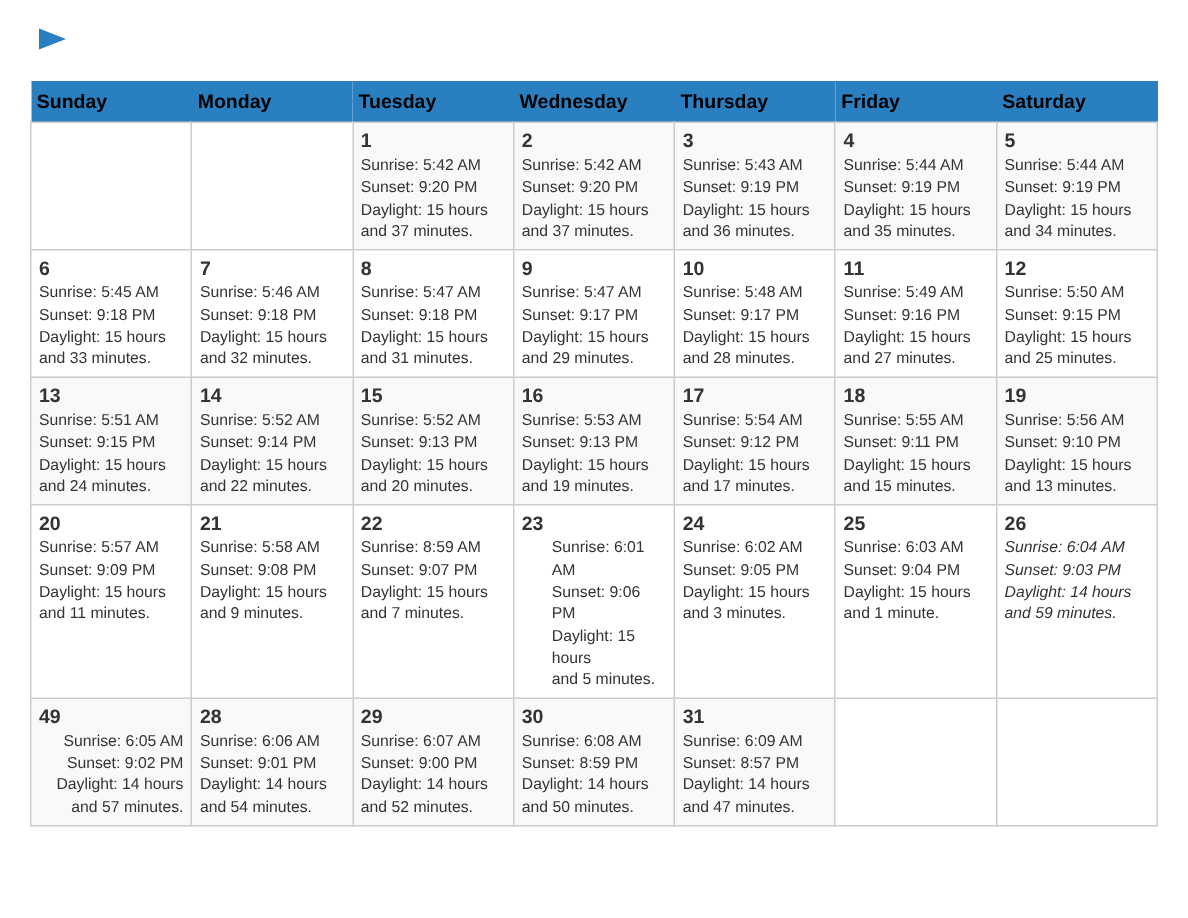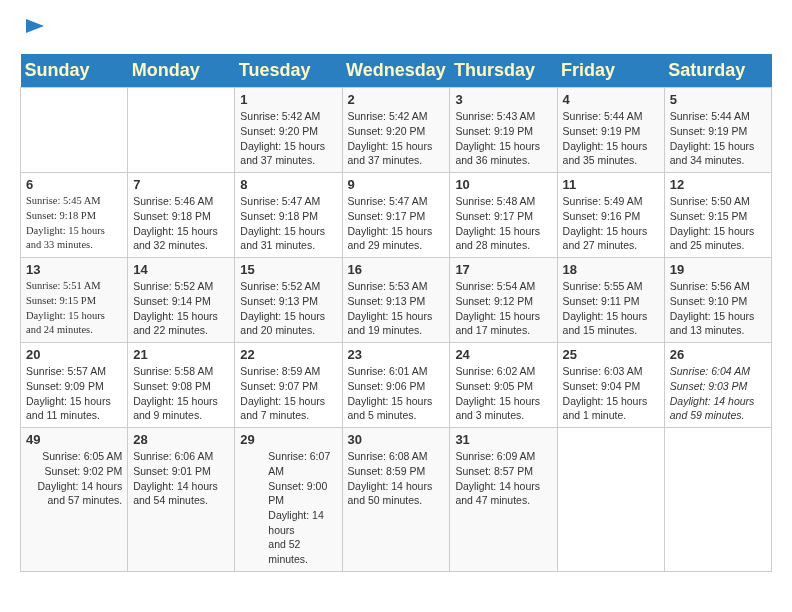--- a/index.html
+++ b/index.html
@@ -42,24 +42,24 @@
       font-size: 18px;
       color: #555;
     }
     table {
       width: 100%;
       border-collapse: collapse;
       font-size: 11px;
     }
     thead tr th {
       background-color: #2a7fc1;
-      color: #fef9c3;
+      color: #000000;
       padding: 6px 4px;
       text-align: left;
-      font-size: 18px;
+      font-size: 13px;
       font-weight: bold;
     }
     tbody tr td {
       border: 1px solid #ccc;
       padding: 4px 5px;
       vertical-align: top;
       height: 85px;
       width: 107px;
       color: #333;
     }
@@ -154,21 +154,21 @@
           <span class="day-num">5</span>
           <div class="day-info" style="white-space: pre-line;">Sunrise: 5:44 AM
 Sunset: 9:19 PM
 Daylight: 15 hours
 and 34 minutes.</div>
         </td>
       </tr>
       <tr>
         <td>
           <span class="day-num">6</span>
-          <div class="day-info" style="white-space: pre-line; font-family: Liberation Serif, serif;">Sunrise: 5:45 AM
+          <div class="day-info" style="white-space: pre-line;">Sunrise: 5:45 AM
 Sunset: 9:18 PM
 Daylight: 15 hours
 and 33 minutes.</div>
         </td>
         <td>
           <span class="day-num">7</span>
           <div class="day-info" style="white-space: pre-line;">Sunrise: 5:46 AM
 Sunset: 9:18 PM
 Daylight: 15 hours
 and 32 minutes.</div>
@@ -205,21 +205,21 @@
           <span class="day-num">12</span>
           <div class="day-info" style="white-space: pre-line;">Sunrise: 5:50 AM
 Sunset: 9:15 PM
 Daylight: 15 hours
 and 25 minutes.</div>
         </td>
       </tr>
       <tr>
         <td>
           <span class="day-num">13</span>
-          <div class="day-info" style="white-space: pre-line; font-family: Liberation Serif, serif;">Sunrise: 5:51 AM
+          <div class="day-info" style="white-space: pre-line;">Sunrise: 5:51 AM
 Sunset: 9:15 PM
 Daylight: 15 hours
 and 24 minutes.</div>
         </td>
         <td>
           <span class="day-num">14</span>
           <div class="day-info" style="white-space: pre-line;">Sunrise: 5:52 AM
 Sunset: 9:14 PM
 Daylight: 15 hours
 and 22 minutes.</div>
@@ -277,21 +277,21 @@
         </td>
         <td>
           <span class="day-num">22</span>
           <div class="day-info" style="white-space: pre-line;">Sunrise: 8:59 AM
 Sunset: 9:07 PM
 Daylight: 15 hours
 and 7 minutes.</div>
         </td>
         <td>
           <span class="day-num">23</span>
-          <div class="day-info" style="white-space: pre-line;">Sunrise: 6:01 AM
+          <div class="day-info" style="white-space: pre-line; margin-left: 20px;">Sunrise: 6:01 AM
 Sunset: 9:06 PM
 Daylight: 15 hours
 and 5 minutes.</div>
         </td>
         <td>
           <span class="day-num">24</span>
           <div class="day-info" style="white-space: pre-line;">Sunrise: 6:02 AM
 Sunset: 9:05 PM
 Daylight: 15 hours
 and 3 minutes.</div>
@@ -321,21 +321,21 @@
         </td>
         <td>
           <span class="day-num">28</span>
           <div class="day-info" style="white-space: pre-line;">Sunrise: 6:06 AM
 Sunset: 9:01 PM
 Daylight: 14 hours
 and 54 minutes.</div>
         </td>
         <td>
           <span class="day-num">29</span>
-          <div class="day-info" style="white-space: pre-line; margin-left: 28px;">Sunrise: 6:07 AM
+          <div class="day-info" style="white-space: pre-line;">Sunrise: 6:07 AM
 Sunset: 9:00 PM
 Daylight: 14 hours
 and 52 minutes.</div>
         </td>
         <td>
           <span class="day-num">30</span>
           <div class="day-info" style="white-space: pre-line;">Sunrise: 6:08 AM
 Sunset: 8:59 PM
 Daylight: 14 hours
 and 50 minutes.</div>

